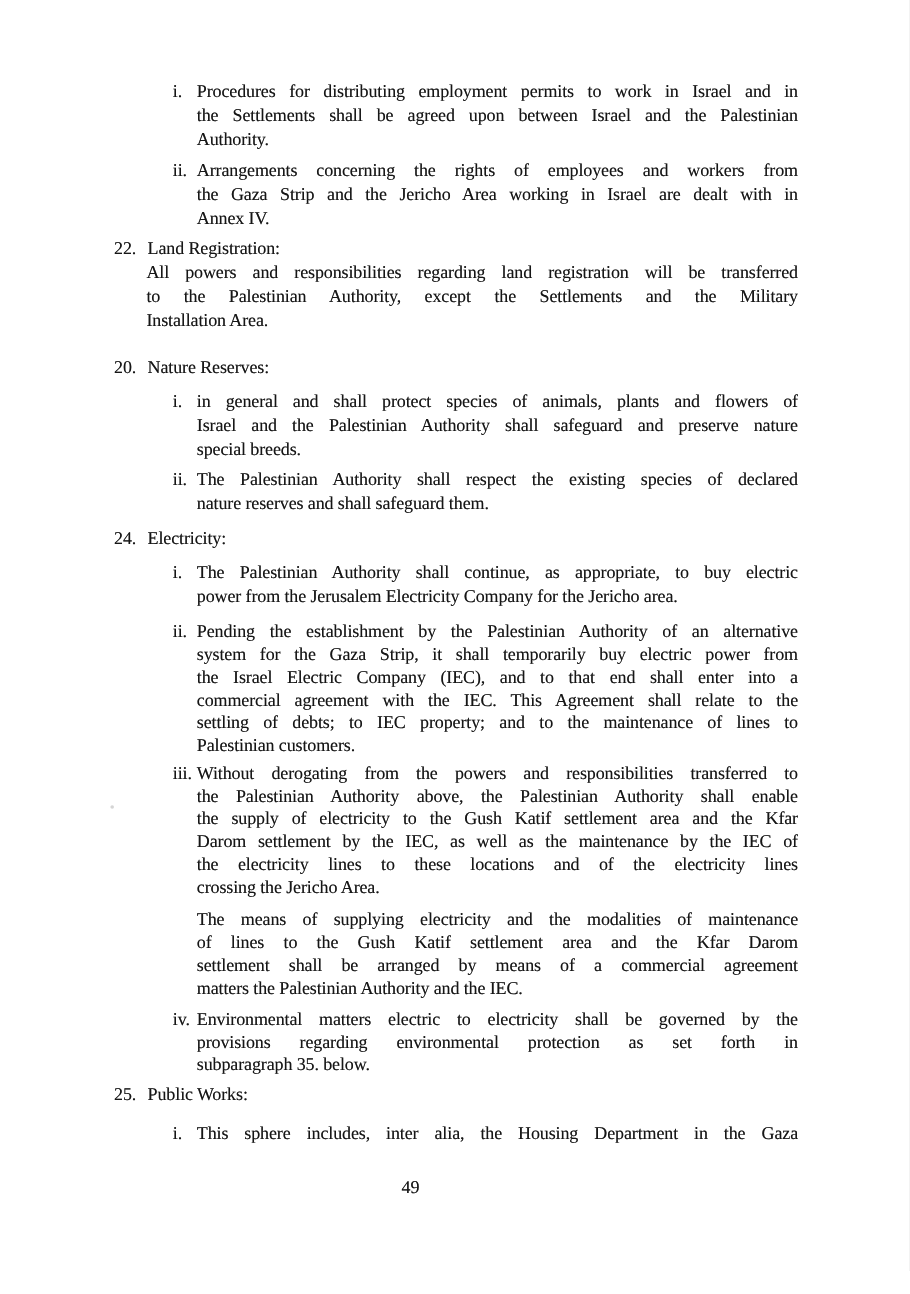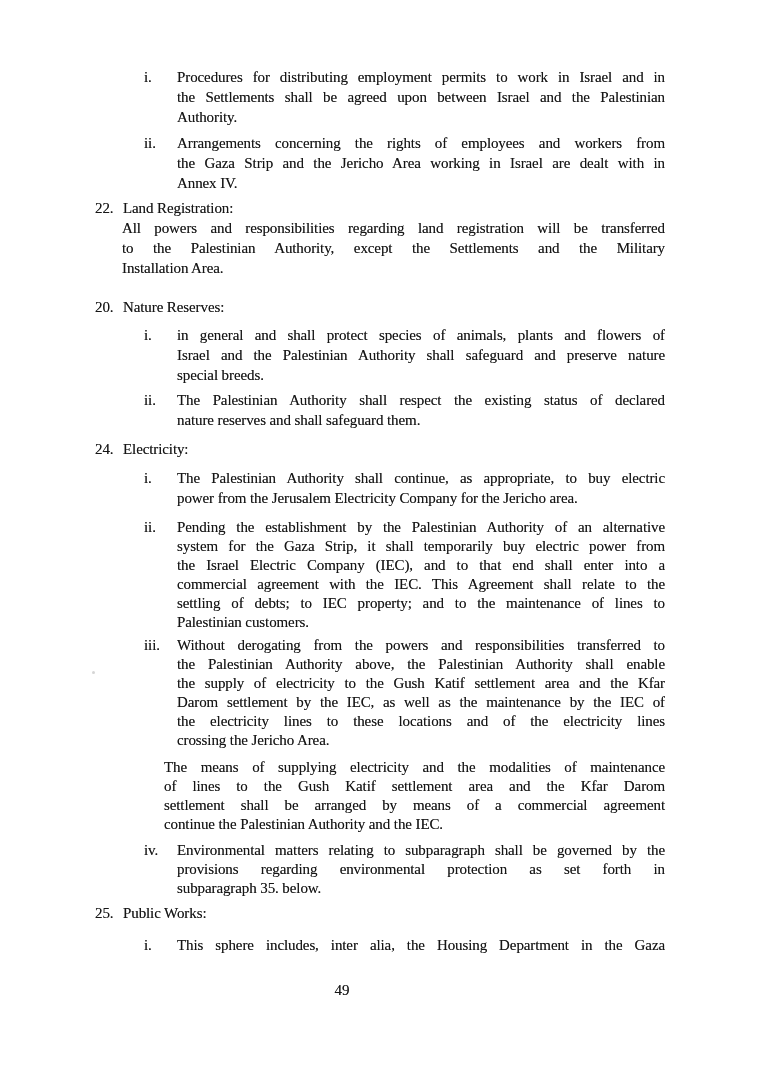--- a/index.html
+++ b/index.html
@@ -36,21 +36,21 @@
     text-align: right;
     text-align-last: left;
   }
   
   .roman { left: 144px; width: 521px; }
   .roman .marker {
     position: absolute;
     left: 0;
     top: 0;
   }
-  .roman .body { margin-left: 33px; }
+  .roman .body { margin-left: 20px; }
   
   .heading { left: 95px; width: 520px; white-space: nowrap; }
   .heading .num { display: inline-block; min-width: 28px; }
   
   .mainpara { left: 122px; width: 543px; }
   
   .contpara { left: 164px; width: 501px; }
   .pagenum {
     position: absolute;
     left: 306px;
@@ -113,21 +113,21 @@
     <div class="body">
         <div class="ln">in general and shall protect species of animals, plants and flowers of</div>
         <div class="ln">Israel and the Palestinian Authority shall safeguard and preserve nature</div>
         <div class="ln last">special breeds.</div>
       </div>
   </div>
 
   <div class="block roman" style="top:390px">
     <span class="marker">ii.</span>
     <div class="body">
-        <div class="ln">The Palestinian Authority shall respect the existing status of declared</div>
+        <div class="ln">The Palestinian Authority shall respect the existing species of declared</div>
         <div class="ln last">nature reserves and shall safeguard them.</div>
       </div>
   </div>
 
   <div class="block heading" style="top:439px">
     <span class="num">24.</span><span>Electricity:</span>
   </div>
 
   <div class="block roman" style="top:468px">
     <span class="marker">i.</span>
@@ -158,27 +158,27 @@
         <div class="ln">Darom settlement by the IEC, as well as the maintenance by the IEC of</div>
         <div class="ln">the electricity lines to these locations and of the electricity lines</div>
         <div class="ln last">crossing the Jericho Area.</div>
       </div>
   </div>
 
   <div class="block contpara tight" style="top:758px">
       <div class="ln">The means of supplying electricity and the modalities of maintenance</div>
       <div class="ln">of lines to the Gush Katif settlement area and the Kfar Darom</div>
       <div class="ln">settlement shall be arranged by means of a commercial agreement</div>
-      <div class="ln last">continue the Palestinian Authority and the IEC.</div>
+      <div class="ln last">matters the Palestinian Authority and the IEC.</div>
     </div>
 
   <div class="block roman tight" style="top:841px">
     <span class="marker">iv.</span>
     <div class="body">
-        <div class="ln">Environmental matters relating to subparagraph shall be governed by the</div>
+        <div class="ln">Environmental matters electric to electricity shall be governed by the</div>
         <div class="ln">provisions regarding environmental protection as set forth in</div>
         <div class="ln last">subparagraph 35. below.</div>
       </div>
   </div>
 
   <div class="block heading" style="top:903px">
     <span class="num">25.</span><span>Public Works:</span>
   </div>
 
   <div class="block roman" style="top:935px">

